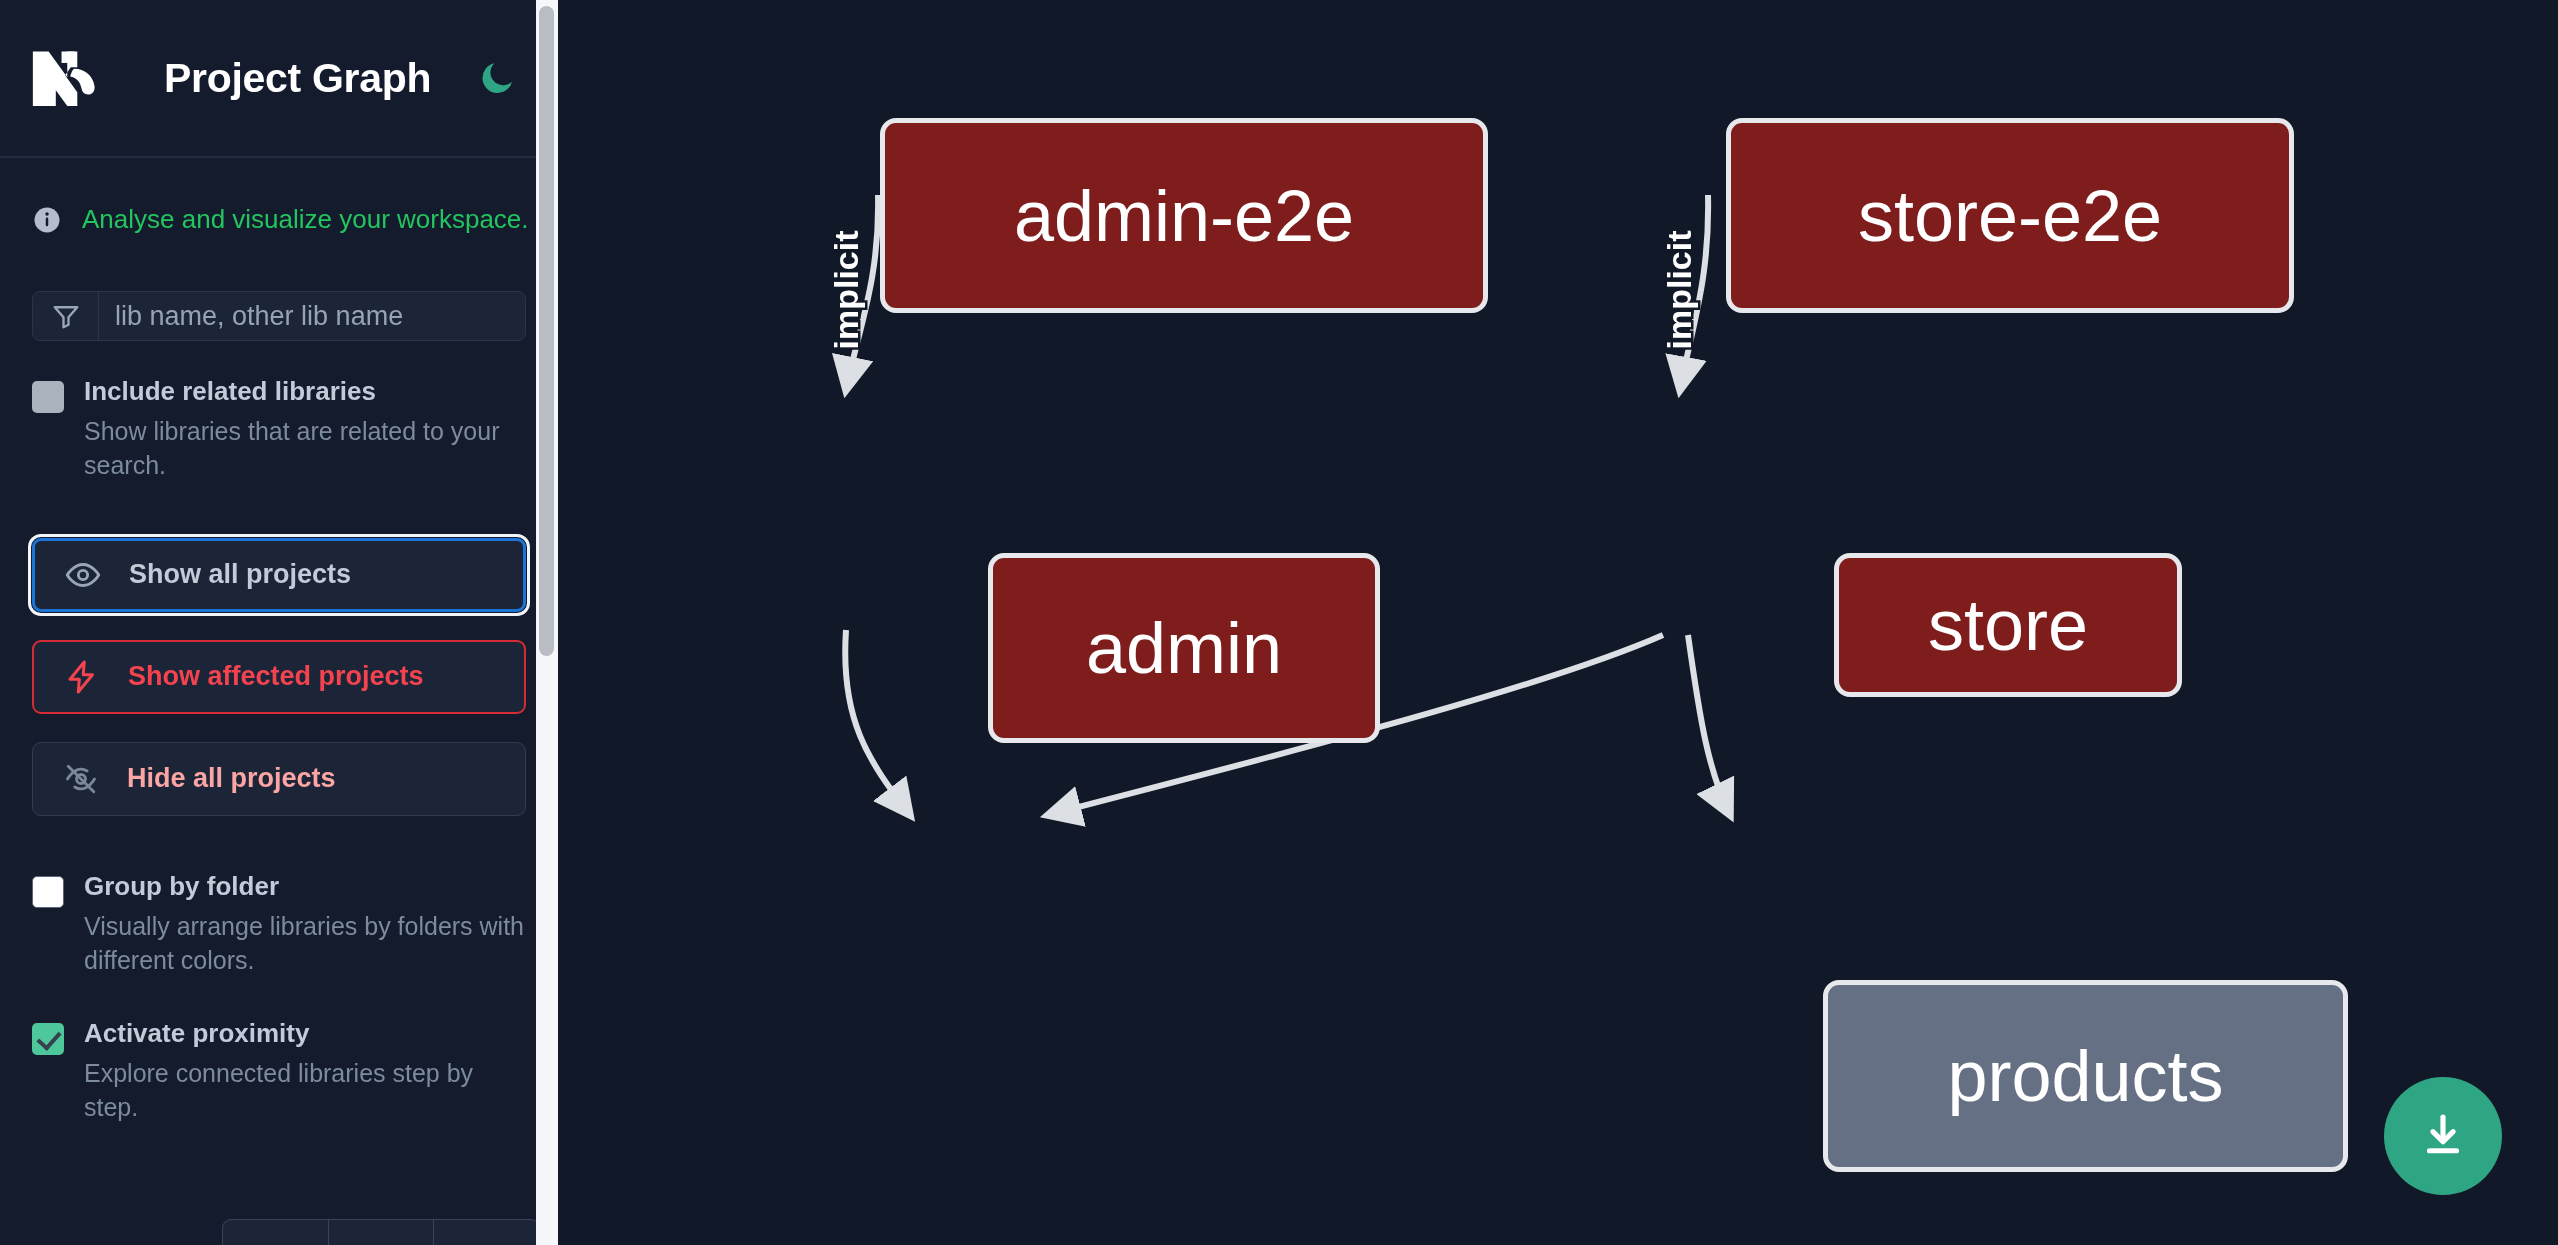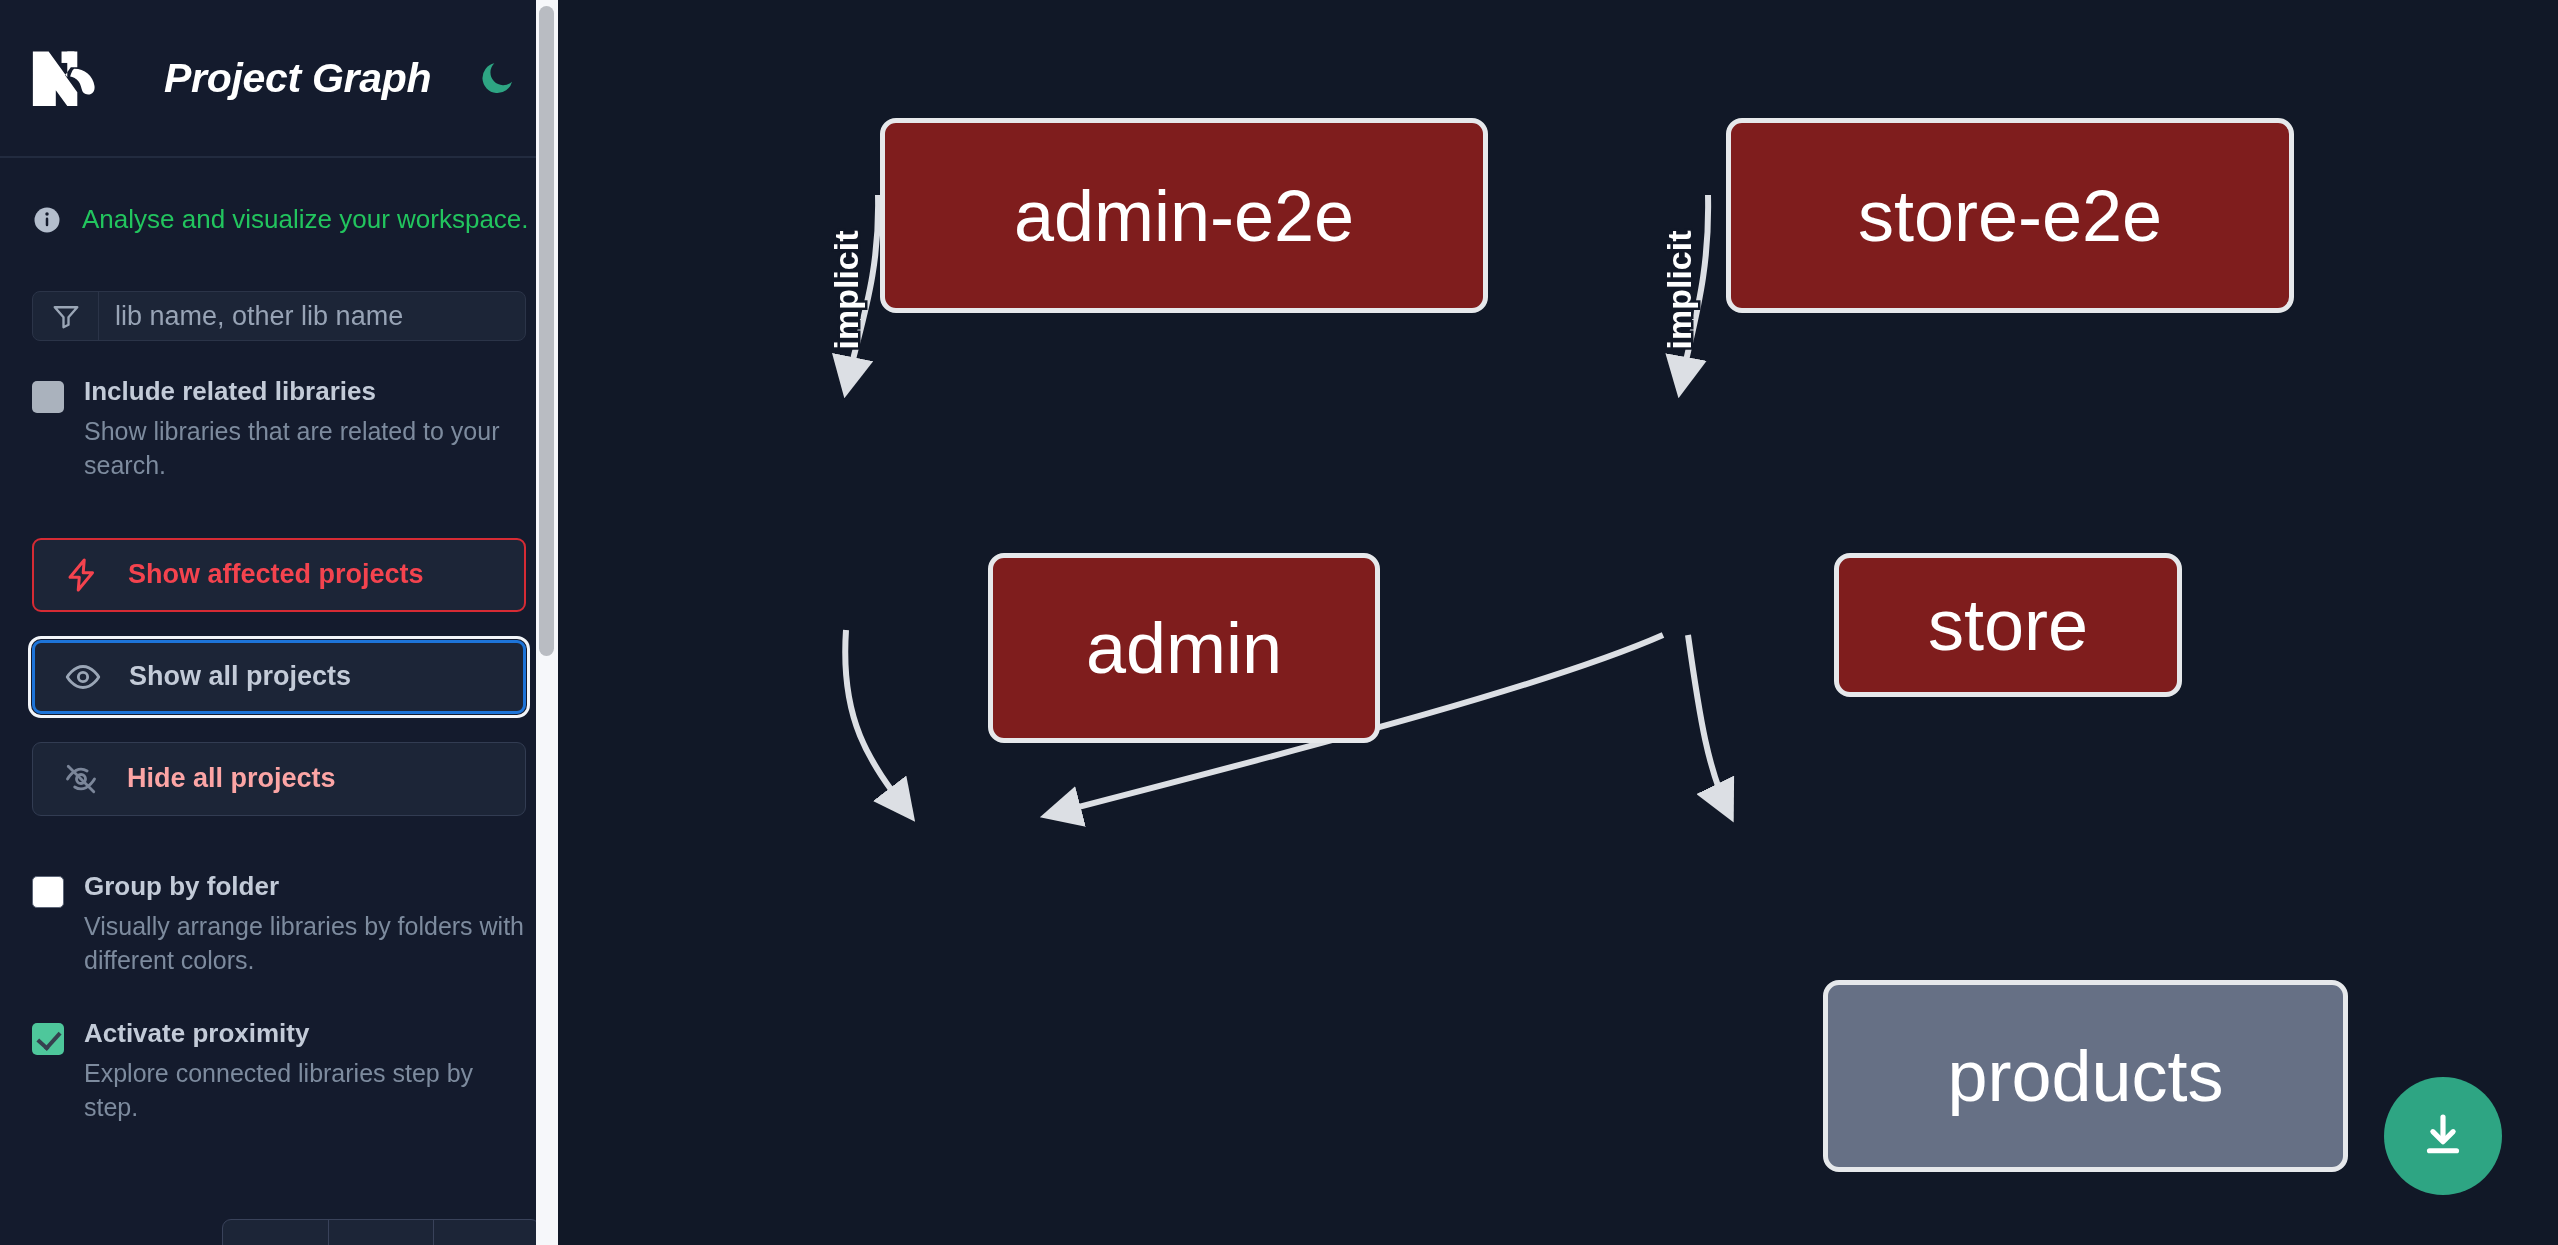--- a/index.html
+++ b/index.html
@@ -29,21 +29,20 @@
     flex: 0 0 558px;
     overflow: hidden;
   }
 
   .sb-header {
     height: 158px;
     display: flex;
     align-items: center;
     padding: 0 0 0 30px;
     border-bottom: 2px solid #222b3f;
-    font-style: italic;
   }
 
   .nx-logo { width: 86px; height: 62px; flex: 0 0 86px; }
 
   .app-title {
     margin-left: 48px;
     font-size: 41px;
     font-weight: 700;
     color: #ffffff;
     letter-spacing: -0.3px;
@@ -297,37 +296,37 @@
 
       <div class="cb-row">
         <span class="cb-box grey"></span>
         <span class="cb-txt">
           <span class="cb-label">Include related libraries</span>
           <span class="cb-desc" style="display:block">Show libraries that are related to your search.</span>
         </span>
       </div>
 
       <div class="actions">
-        <div class="act-btn danger">
-          <span class="bi">
-            <svg viewBox="0 0 24 24" width="36" height="36" fill="none" stroke="#f4434e" stroke-width="2" stroke-linecap="round" stroke-linejoin="round" aria-hidden="true">
-              <path d="M13.5 2 4 13.5h6.2L9.5 22 19 10.5h-6.2L13.5 2z"></path>
-            </svg>
-          </span>
-          <span>Show affected projects</span>
-        </div>
-
         <div class="act-btn focused">
           <span class="bi">
             <svg viewBox="0 0 24 24" width="36" height="36" fill="none" stroke="#9aa6b6" stroke-width="1.9" stroke-linecap="round" stroke-linejoin="round" aria-hidden="true">
               <path d="M1.5 12S5.5 5 12 5s10.5 7 10.5 7-4 7-10.5 7S1.5 12 1.5 12z"></path>
               <circle cx="12" cy="12" r="3.1"></circle>
             </svg>
           </span>
           <span>Show all projects</span>
+        </div>
+
+        <div class="act-btn danger">
+          <span class="bi">
+            <svg viewBox="0 0 24 24" width="36" height="36" fill="none" stroke="#f4434e" stroke-width="2" stroke-linecap="round" stroke-linejoin="round" aria-hidden="true">
+              <path d="M13.5 2 4 13.5h6.2L9.5 22 19 10.5h-6.2L13.5 2z"></path>
+            </svg>
+          </span>
+          <span>Show affected projects</span>
         </div>
 
         <div class="act-btn muted">
           <span class="bi">
             <svg viewBox="0 0 24 24" width="36" height="36" fill="none" stroke="#7b8699" stroke-width="1.9" stroke-linecap="round" stroke-linejoin="round" aria-hidden="true">
               <path d="M3 12s3.8-6.6 9-6.6c1.5 0 2.9.5 4.1 1.2M21 12s-3.8 6.6-9 6.6c-1.6 0-3-.5-4.2-1.3"></path>
               <circle cx="12" cy="12" r="3"></circle>
               <path d="M3.5 3.5 20.5 20.5"></path>
             </svg>
           </span>

